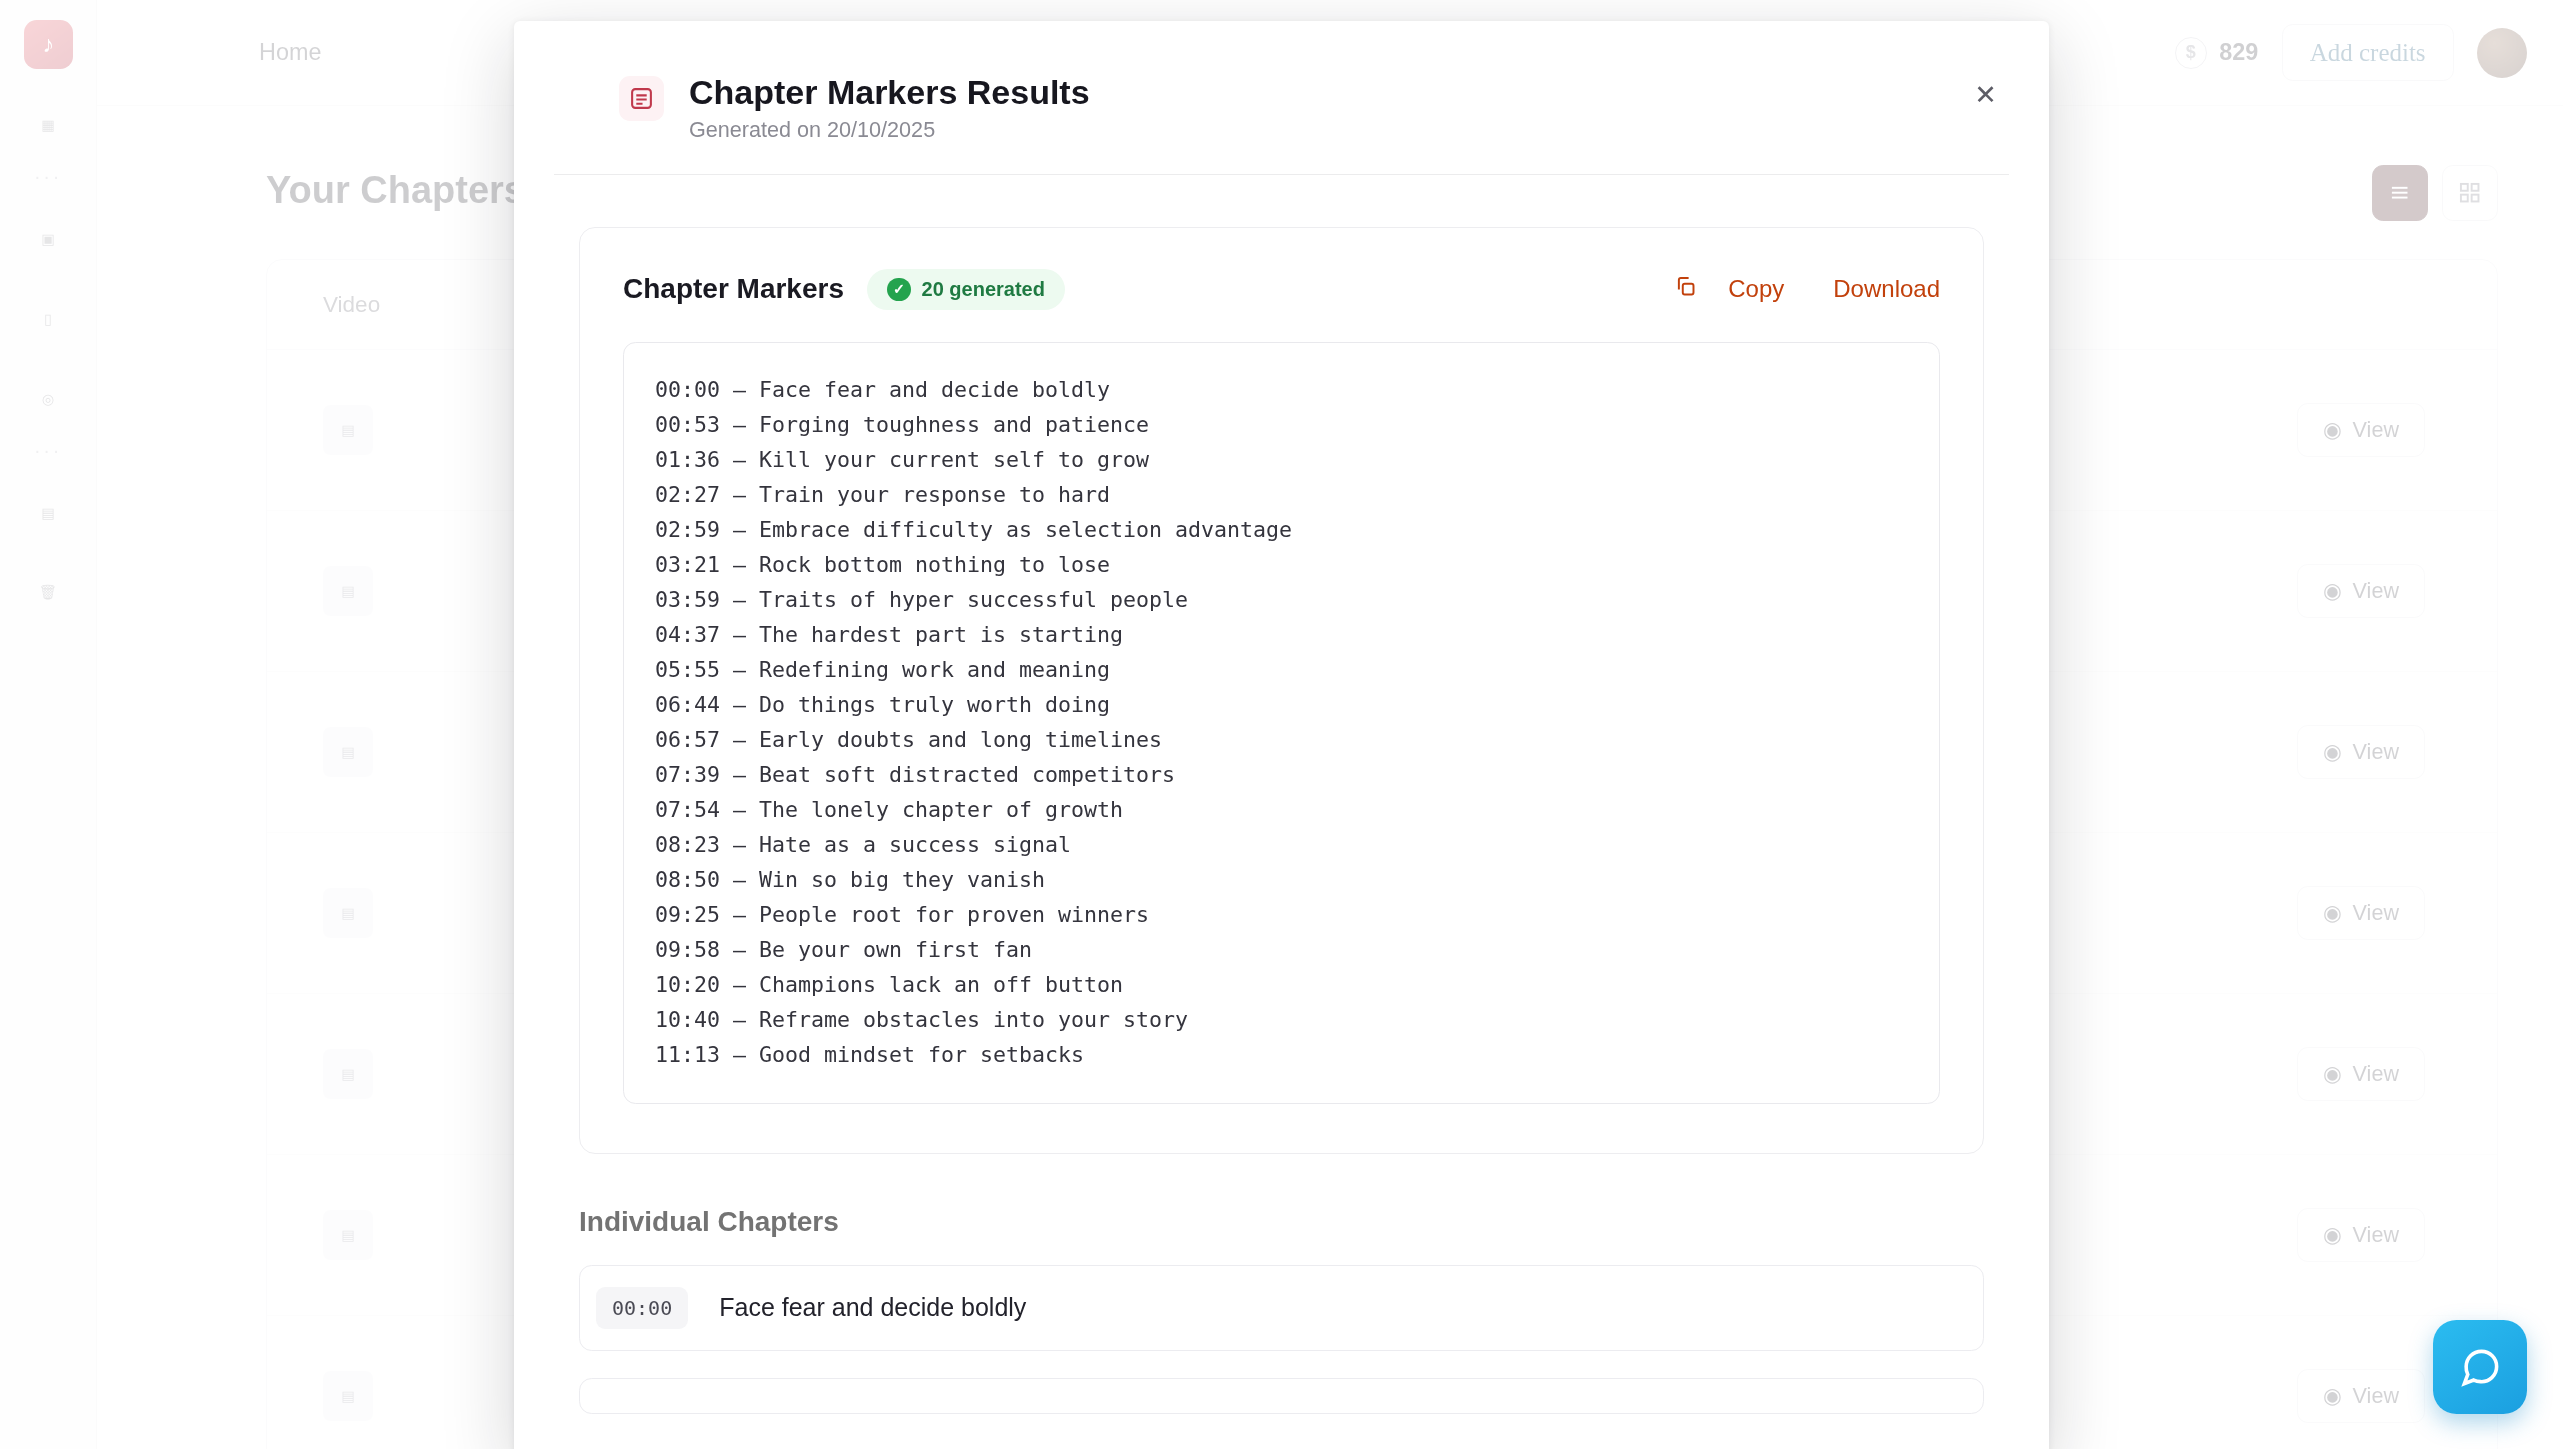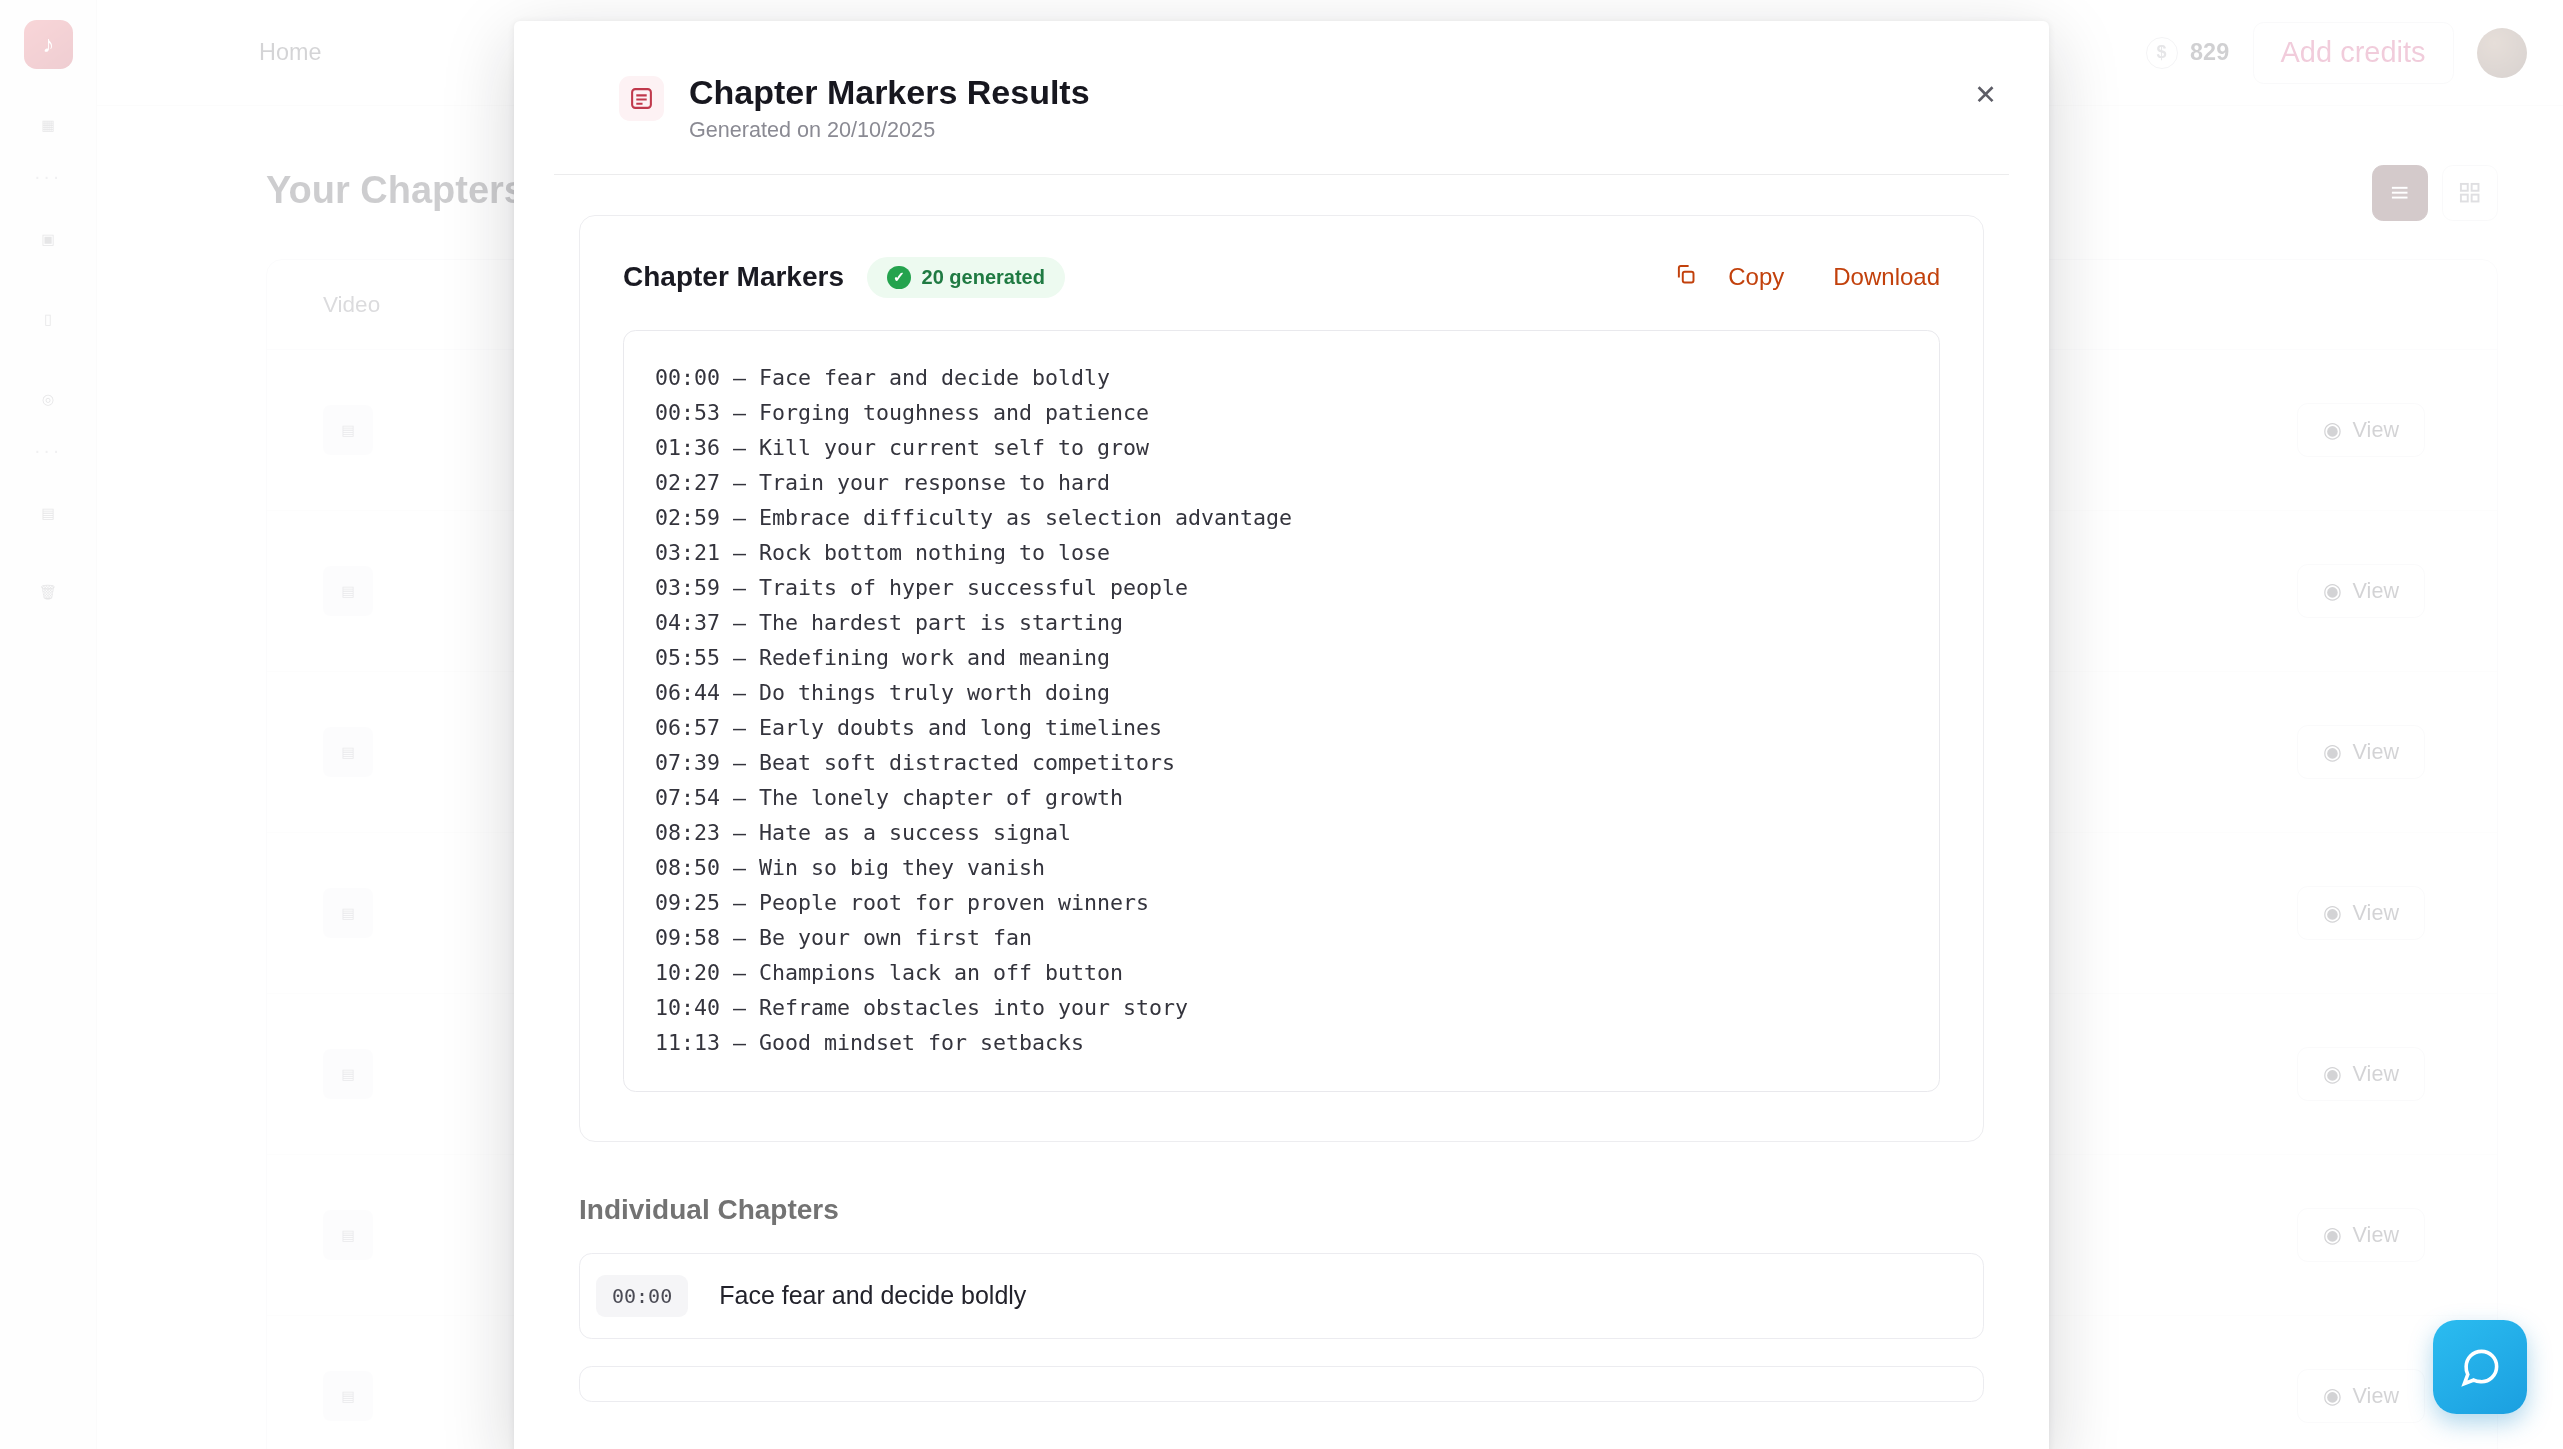--- a/index.html
+++ b/index.html
@@ -65,21 +65,21 @@
     font-size: 23.4px; color: #2b2b33; font-weight: 600;
   }
   .credit-coin {
     width: 32px; height: 32px; border-radius: 50%;
     border: 1.8px solid #c9c9d0; color: #8d8d96;
     display: flex; align-items: center; justify-content: center;
     font-size: 18px; font-weight: 700;
   }
   .add-credits {
     border: 0.9px solid #e2e2e6; border-radius: 10.8px;
-    padding: 13.5px 27px; font-size: 29px; color: #be185d; background: #fff;
+    padding: 13.5px 27px; font-size: 25px; color: #0c4a6e; background: #fff; font-family: Liberation Serif, serif;
   }
   .avatar {
     width: 50px; height: 50px; border-radius: 50%;
     background: radial-gradient(circle at 35% 30%, #8e6a52, #4d3328);
   }
 
   .content {
     position: absolute; left: 97px; top: 106px; right: 0; bottom: 0;
     background: #ffffff;
   }
@@ -161,21 +161,21 @@
     display: flex; align-items: center; justify-content: center;
     color: #5d5d66; font-size: 27px; background: transparent; border: none;
   }
 
   .modal-body {
     padding: 40px 0 0 0;
     height: calc(100% - 162px);
     overflow: hidden;
   }
   .panel {
-    margin: 0 65px;
+    margin: 12px 65px;
     border: 0.9px solid #ededf0;
     border-radius: 16px;
     padding: 41px 43px 49px 43px;
   }
   .panel-head {
     display: flex; align-items: center; gap: 23.4px;
   }
   .panel-title { font-size: 28px; font-weight: 700; color: #1a1a22; }
   .badge {
     display: inline-flex; align-items: center; gap: 10.8px;

